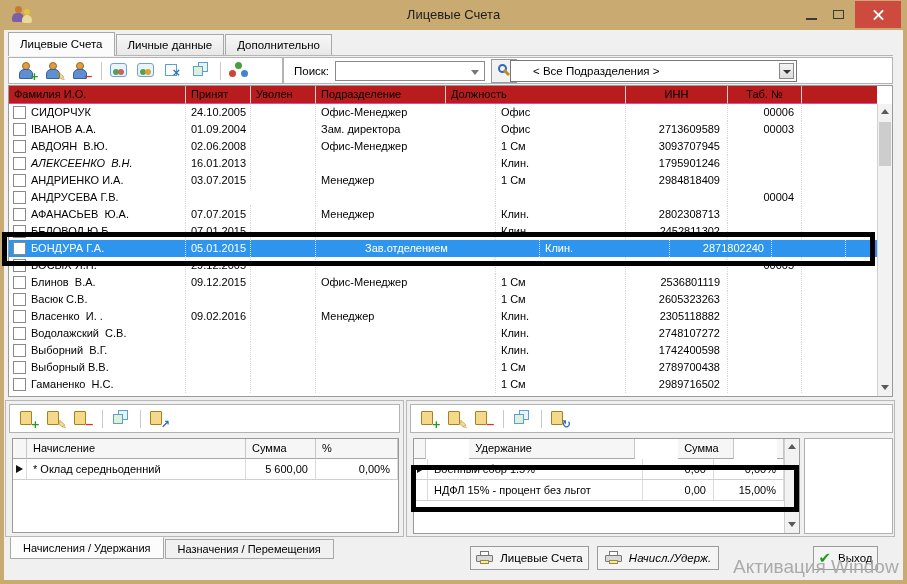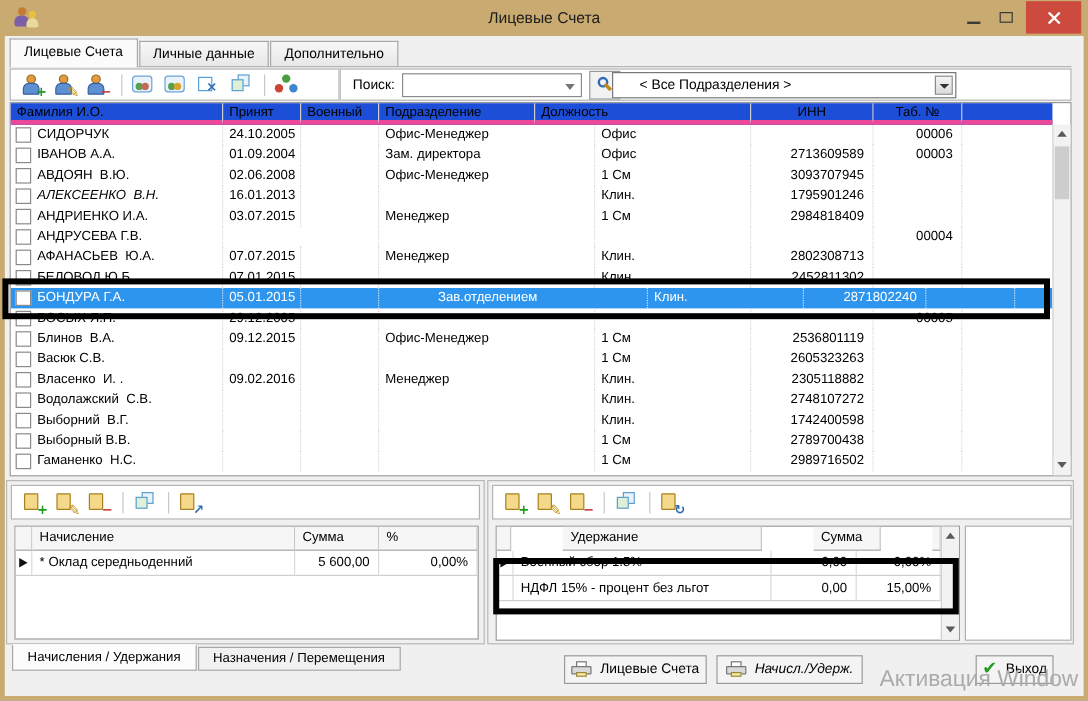--- a/index.html
+++ b/index.html
@@ -70,22 +70,22 @@
   #deptCombo{position:absolute;left:226px;top:2px;width:287px;height:22px;border:1px solid #777;background:#fff;
         line-height:20px;padding-left:22px;cursor:pointer;font-size:11.5px;}
   #deptCombo .dd{position:absolute;right:2px;top:2px;width:15px;height:16px;background:linear-gradient(#f4f4f4,#dcdcdc);
         border:1px solid #8a8a8a;}
   #deptCombo .dd i{position:absolute;left:3px;top:6px;width:0;height:0;
         border-left:4px solid transparent;border-right:4px solid transparent;border-top:4px solid #333;}
 
   
   #empGrid{left:8px;top:85px;width:885px;height:312px;background:#fff;border:1px solid #9a9a9a;z-index:4;}
   #empHead{position:absolute;left:0;top:0;right:15px;height:18px;display:flex;background:#f6f6f6;}
-  .hcell{border-right:1px solid #cfcfcf;border-bottom:4px solid #ec4899;line-height:17px;padding-left:5px;
-         background:#1d4ed8;overflow:hidden;white-space:nowrap;}
+  .hcell{border-right:1px solid #cfcfcf;border-bottom:1px solid #ec4899;line-height:17px;padding-left:5px;
+         background:#b91c1c;overflow:hidden;white-space:nowrap;}
   .hcell.ctr{text-align:center;padding-left:0;}
   .hcell.fill{flex:1;border-right:none;}
   #empRows{position:absolute;left:0;top:18px;right:15px;bottom:0;overflow:hidden;}
   .erow{display:flex;height:17px;cursor:pointer;}
   .ecell{line-height:17px;border-right:1px dotted #d8d8d8;overflow:hidden;white-space:pre;padding-left:5px;}
   .ecell.r{text-align:right;padding-right:7px;padding-left:0;}
   .ecell.fill{flex:1;border-right:none;}
   .ecell.c0{padding-left:0;display:flex;align-items:center;}
   .cb{display:inline-block;width:13px;height:13px;background:#fff;border:1px solid #8a8a8a;margin:0 5px 0 4px;flex:none;}
   .erow.sel{background:#2e95ef;color:#fff;}
@@ -221,21 +221,21 @@
       <span class="dd">
           <i></i>
         </span>
     </span>
   </div>
 
   <div class="abs" id="empGrid">
     <div id="empHead">
         <div class="hcell" style="width: 177px;">Фамилия И.О.</div>
         <div class="hcell" style="width: 65px;">Принят</div>
-        <div class="hcell" style="width: 65px;">Военный</div>
+        <div class="hcell" style="width: 65px;">Уволен</div>
         <div class="hcell" style="width: 130px;">Подразделение</div>
         <div class="hcell" style="width: 180px;">Должность</div>
         <div class="hcell ctr" style="width: 102px;">ИНН</div>
         <div class="hcell ctr" style="width: 74px;">Таб. №</div>
         <div class="hcell fill"></div>
       </div>
     <div id="empRows">
         <div class="erow">
           <div class="ecell c0" style="width: 177px;"><span class="cb"></span><span class="nm">СИДОРЧУК</span></div>
           <div class="ecell" style="width: 65px;">24.10.2005</div>

